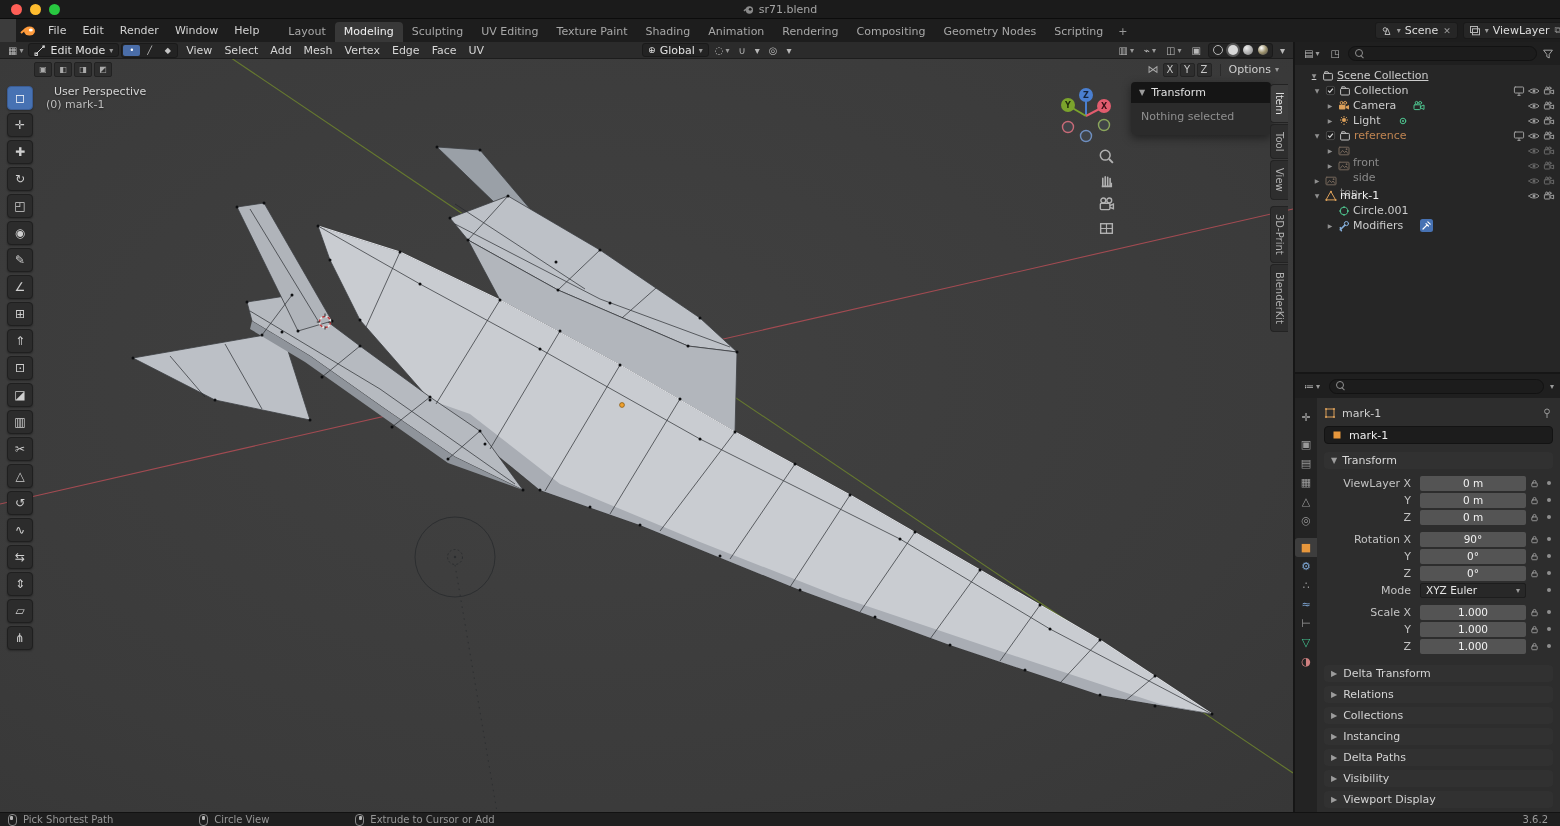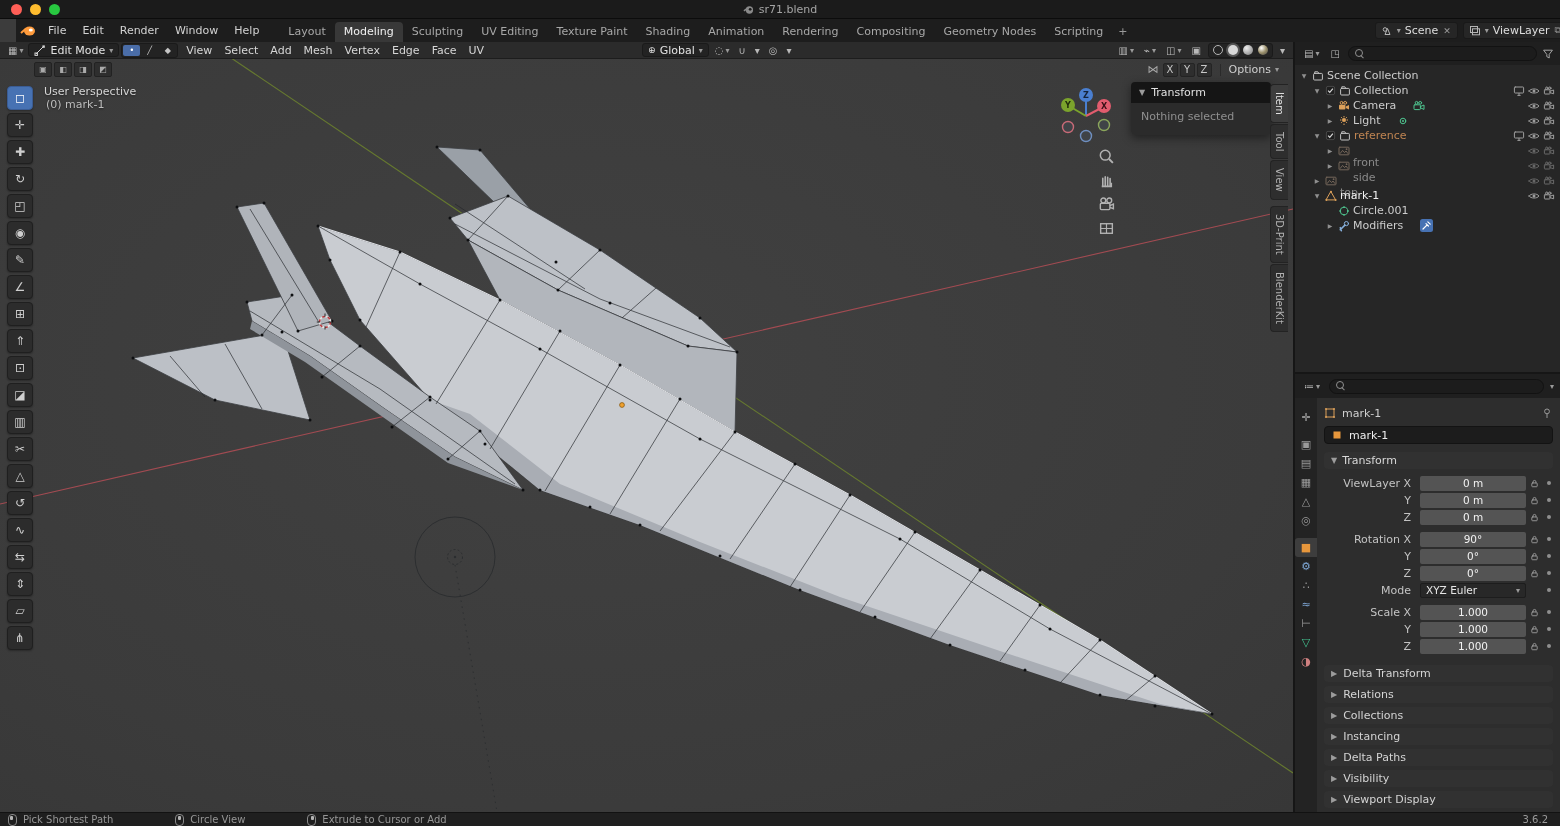--- a/index.html
+++ b/index.html
@@ -50,21 +50,21 @@
   .tool-settings{position:absolute;top:59px;left:0;width:1293px;height:21px;display:flex;align-items:center;padding:0 6px;z-index:6;}
   .ts-left{display:flex;gap:2px;margin-left:28px;}
   .ts-btn{width:18px;height:15px;background:#2e2e2e;border:1px solid #222;border-radius:2px;display:flex;align-items:center;justify-content:center;font-size:8px;color:#aaa;}
   .ts-right{margin-left:auto;display:flex;align-items:center;gap:4px;padding-right:8px;color:#cfcfcf;}
   .axis-toggle{width:15px;height:14px;background:#2e2e2e;border:1px solid #242424;border-radius:2px;display:flex;align-items:center;justify-content:center;color:#c8c8c8;font-size:10px;}
   .sep{width:1px;height:12px;background:#2a2a2a;margin:0 4px;}
 
   
   .viewport{position:absolute;top:59px;left:0;width:1293px;height:753px;background:radial-gradient(ellipse at 45% 42%,#414141 0%,#3b3b3b 70%,#373737 100%);overflow:hidden;z-index:1;}
   .scene-svg{position:absolute;left:0;top:0;width:1293px;height:753px;}
-  .vp-label{position:absolute;left:44px;top:85px;color:#d6d6d6;z-index:5;text-shadow:0 1px 2px rgba(0,0,0,.45);}
+  .vp-label{position:absolute;left:54px;top:85px;color:#d6d6d6;z-index:5;text-shadow:0 1px 2px rgba(0,0,0,.45);}
   .vp-sublabel{position:absolute;left:46px;top:98px;color:#bdbdbd;z-index:5;text-shadow:0 1px 2px rgba(0,0,0,.45);}
 
   
   .left-toolbar{position:absolute;left:7px;top:86px;display:flex;flex-direction:column;gap:3px;z-index:7;}
   .tool-btn{width:26px;height:24px;background:#2c2c2c;border:1px solid #1f1f1f;border-radius:4px;display:flex;align-items:center;justify-content:center;color:#cfcfcf;font-size:12px;box-shadow:0 1px 2px rgba(0,0,0,.3);}
   .tool-btn.active{background:#4772b3;border-color:#35movie5a8c;color:#fff;}
   .tool-btn.active{border-color:#3a5c94;}
 
   
   .float-panel{position:absolute;left:1131px;top:82px;width:140px;z-index:8;border-radius:4px;overflow:hidden;box-shadow:0 3px 10px rgba(0,0,0,.45);}
@@ -547,21 +547,21 @@
       <div class="search-field">
           <span class="mag"></span>
         </div>
       <span class="ic">
           <svg viewBox="0 0 12 12">
             <path d="M1.6 2.2 H10.4 L7.2 6.4 V10 L4.8 8.6 V6.4 z" fill="none" stroke="#a5a5a5"></path>
           </svg>
         </span>
     </div>
     <div class="ol-tree">
-        <div class="ol-row" style="padding-left: 4px;">
+        <div class="ol-row" style="padding-left: 14px; text-decoration: underline;">
           <span class="expander">▼</span>
           <span class="ic">
             <svg viewBox="0 0 12 12">
               <rect x="1.6" y="3.4" width="8.8" height="6.6" rx="1" fill="none" stroke-width="1" stroke-linecap="round" stroke-linejoin="round" stroke="#c2c2c2"></rect>
               <path d="M2.8 3.4 V1.8 h3 l1 1.6" fill="none" stroke-width="1" stroke-linecap="round" stroke-linejoin="round" stroke="#c2c2c2"></path>
             </svg>
           </span>
           <span class="ol-label">Scene Collection</span>
           <span class="spacer"></span>
           <span class="right-icons"></span>
@@ -1108,21 +1108,21 @@
               <span class="caret">▶</span>
               <span>Viewport Display</span>
             </div>
           </div>
       </div>
     </div>
   </div>
 </div>
 
 <div class="statusbar">
-  <span id="hints" style="display:flex;">
+  <span id="hints" style="display:flex;gap:24px;">
       <div class="hint">
         <span class="mouse left"></span>
         <span>Pick Shortest Path</span>
       </div>
       <div class="hint">
         <span class="mouse middle"></span>
         <span>Circle View</span>
       </div>
       <div class="hint">
         <span class="mouse right"></span>

